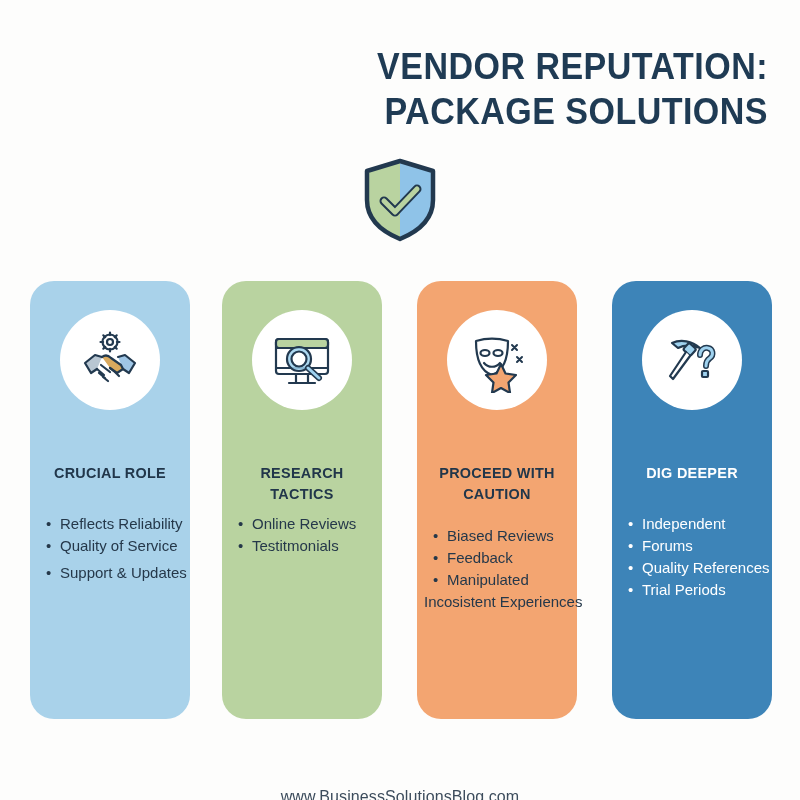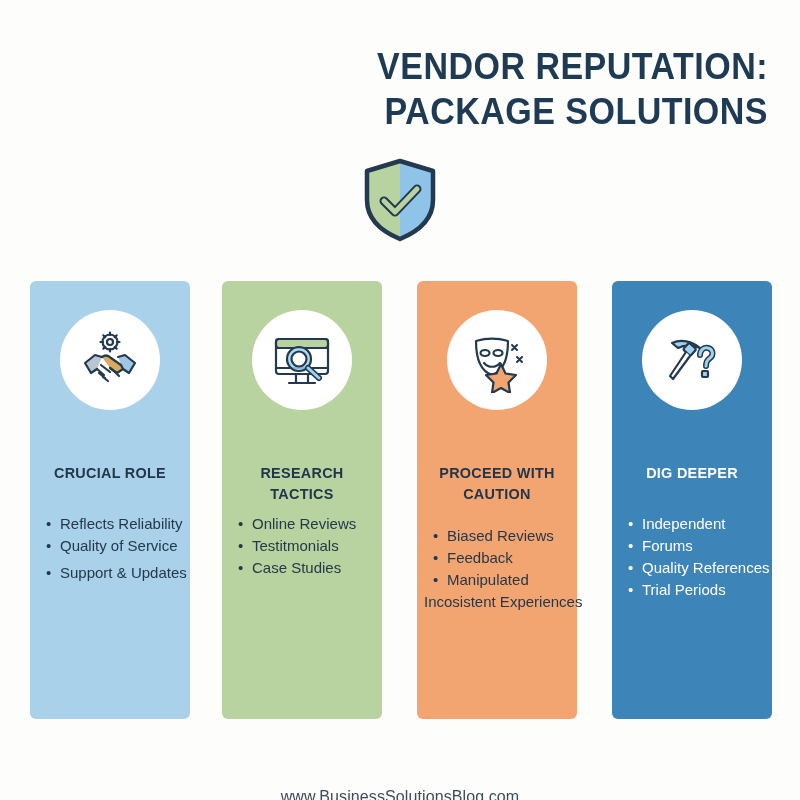--- a/index.html
+++ b/index.html
@@ -49,21 +49,21 @@
     top: 281px;
     left: 0;
     width: 800px;
     height: 440px;
   }
   .card {
     position: absolute;
     top: 0;
     width: 160px;
     height: 438px;
-    border-radius: 6px;
+    border-radius: 24px;
     box-sizing: border-box;
   }
   .card-1 { left: 30px;  background: #a9d2ea; }
   .card-2 { left: 222px; background: #b9d3a0; }
   .card-3 { left: 417px; background: #f3a571; }
   .card-4 { left: 612px; background: #3d84b8; padding-left: 36px; }
 
   .icon-circle {
     position: absolute;
     top: 29px;
@@ -197,21 +197,20 @@
           <circle cx="30" cy="32" r="7.5" fill="#ffffff"></circle>
           <path d="M39 41 L50 51" stroke-width="6"></path>
           <path d="M39 41 L50 51" stroke="#9fd2ef" stroke-width="3"></path>
         </g>
       </svg>
     </div>
     <div class="card-heading">RESEARCH TACTICS</div>
     <div class="bullets">
       <span class="bullet">Online Reviews</span>
       <span class="bullet">Testitmonials</span>
-      <span class="bullet">Case Studies</span>
     </div>
   </div>
 
   <div class="card card-3">
     <div class="icon-circle">
       <svg width="66" height="66" viewBox="0 0 66 66">
         <g stroke="#22394f" stroke-width="2.2" stroke-linejoin="round" stroke-linecap="round">
           <path d="M12 14 C22 11 34 11 44 14 C44 30 40 44 28 48 C16 44 12 30 12 14 Z" fill="#ffffff"></path>
           <ellipse cx="21" cy="26" rx="4.5" ry="3" fill="none"></ellipse>
           <ellipse cx="34" cy="26" rx="4.5" ry="3" fill="none"></ellipse>

